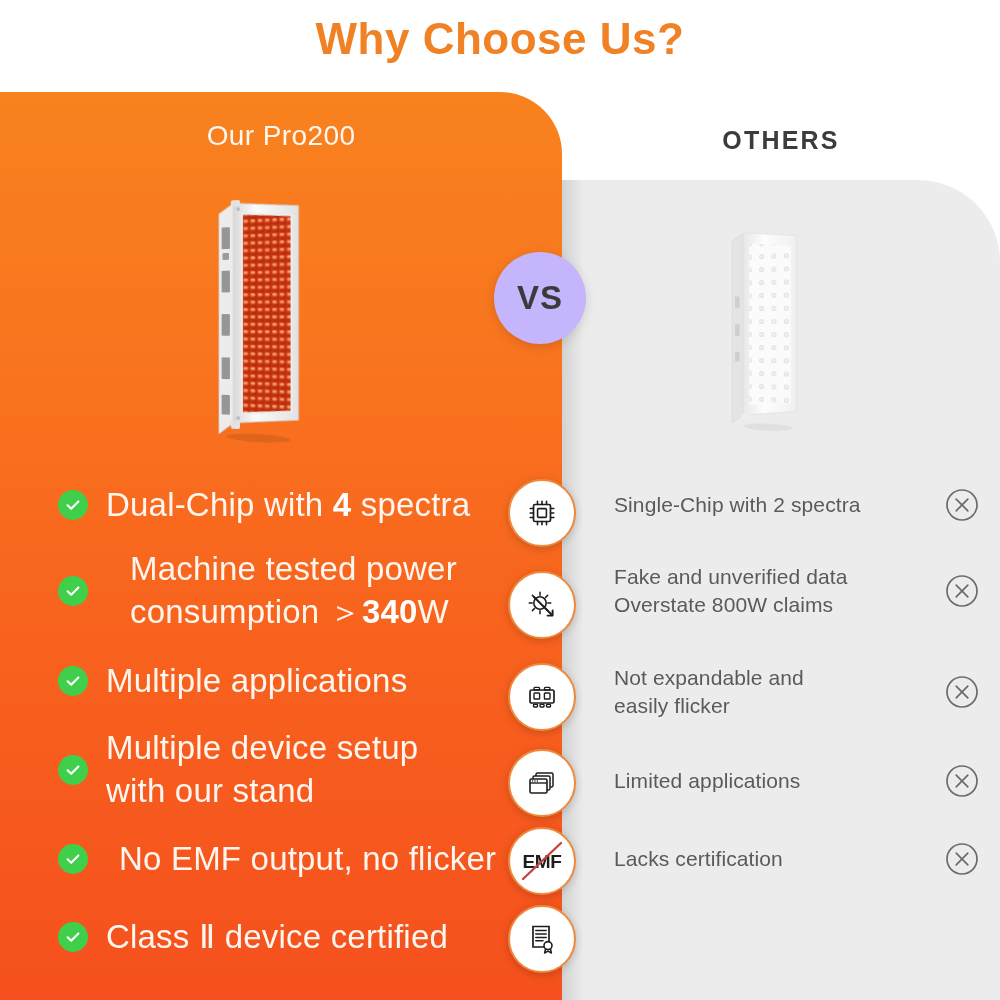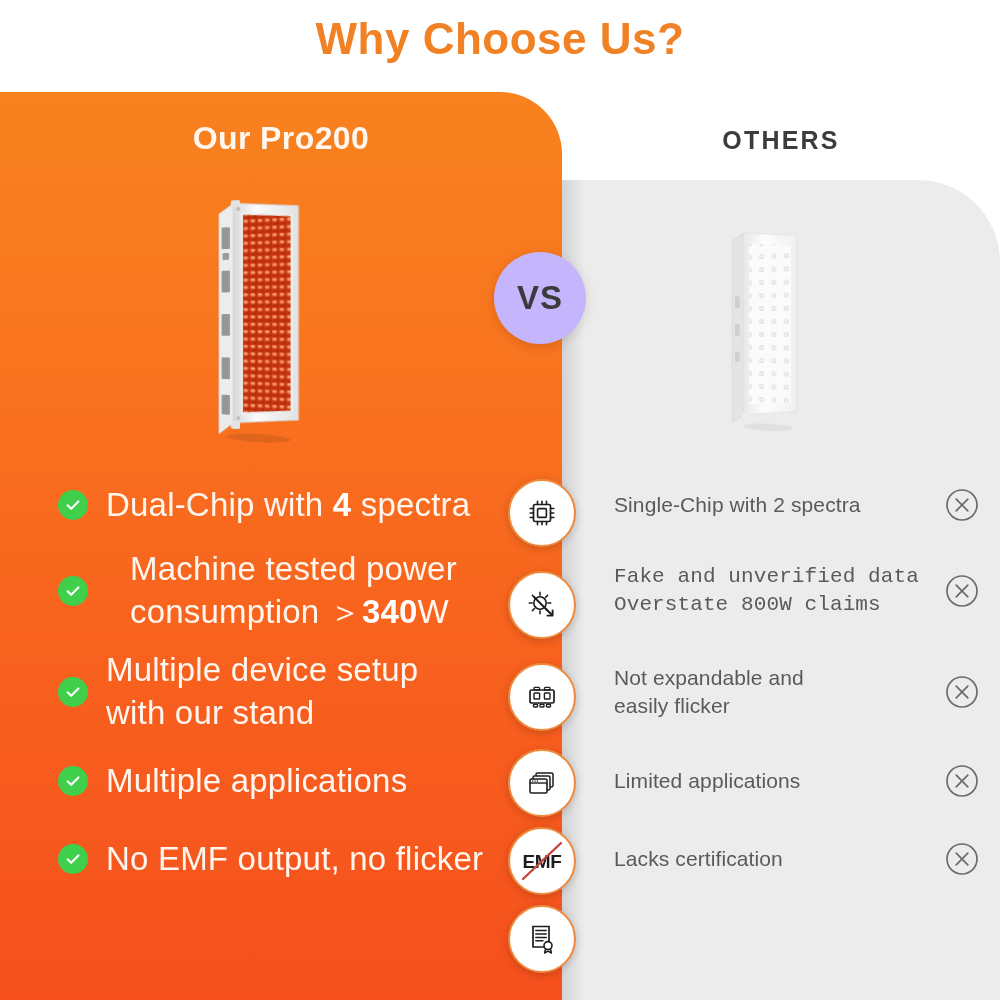--- a/index.html
+++ b/index.html
@@ -34,21 +34,21 @@
     z-index:1;
   }
   .panel-gray:after{
     content:"";position:absolute;left:0;top:0;width:22px;height:820px;
     background:linear-gradient(90deg,rgba(150,150,150,.30),rgba(150,150,150,0));
   }
 
   
   .head-ours{
     position:absolute;left:0;top:120px;width:562px;text-align:center;
-    font-size:32px;font-weight:bold;color:#FFF7F0;z-index:4;
+    font-size:28px;font-weight:normal;color:#FFF7F0;z-index:4;
     letter-spacing:.4px;
   }
   .head-others{
     position:absolute;left:562px;top:126px;width:438px;text-align:center;
     font-size:25px;font-weight:bold;color:#3C3C3C;letter-spacing:2.2px;z-index:4;
   }
 
   
   .vs-badge{
     position:absolute;left:494px;top:252px;width:92px;height:92px;border-radius:50%;
@@ -210,64 +210,72 @@
       <span class="check">
         <svg width="18" height="18" viewBox="0 0 18 18">
             <path d="M3.6 9.3 L7.2 12.8 L14.4 5.4" fill="none" stroke="#fff" stroke-width="2.1" stroke-linecap="round" stroke-linejoin="round"></path>
           </svg>
       </span>
       <span class="txt">
         <span>Machine tested power</span><br><span>consumption ＞<b>340</b>W</span>
       </span>
     </div>
 
+    <div class="row-l" style="height:78px;">
+      <span class="check">
+        <svg width="18" height="18" viewBox="0 0 18 18">
+            <path d="M3.6 9.3 L7.2 12.8 L14.4 5.4" fill="none" stroke="#fff" stroke-width="2.1" stroke-linecap="round" stroke-linejoin="round"></path>
+          </svg>
+      </span>
+      <span class="txt"><span>Multiple applications</span></span>
+    </div>
+
     <div class="row-l" style="height:100px;">
       <span class="check">
         <svg width="18" height="18" viewBox="0 0 18 18">
             <path d="M3.6 9.3 L7.2 12.8 L14.4 5.4" fill="none" stroke="#fff" stroke-width="2.1" stroke-linecap="round" stroke-linejoin="round"></path>
           </svg>
       </span>
       <span class="txt">
         <span>Multiple device setup</span><br><span>with our stand</span>
       </span>
     </div>
 
+    <div class="row-l" style="height:78px;gap:13px;">
+      <span class="check">
+        <svg width="18" height="18" viewBox="0 0 18 18">
+            <path d="M3.6 9.3 L7.2 12.8 L14.4 5.4" fill="none" stroke="#fff" stroke-width="2.1" stroke-linecap="round" stroke-linejoin="round"></path>
+          </svg>
+      </span>
+      <span class="txt"><span>No EMF output, no flicker</span></span>
+    </div>
+
     <div class="row-l" style="height:78px;">
       <span class="check">
         <svg width="18" height="18" viewBox="0 0 18 18">
             <path d="M3.6 9.3 L7.2 12.8 L14.4 5.4" fill="none" stroke="#fff" stroke-width="2.1" stroke-linecap="round" stroke-linejoin="round"></path>
           </svg>
       </span>
-      <span class="txt"><span>Multiple applications</span></span>
-    </div>
-
-    <div class="row-l" style="height:78px;">
-      <span class="check">
-        <svg width="18" height="18" viewBox="0 0 18 18">
-            <path d="M3.6 9.3 L7.2 12.8 L14.4 5.4" fill="none" stroke="#fff" stroke-width="2.1" stroke-linecap="round" stroke-linejoin="round"></path>
-          </svg>
-      </span>
-      <span class="txt"><span>No EMF output, no flicker</span></span>
-    </div>
-
+      <span class="txt"><span>Class Ⅱ device certified</span></span>
+    </div>
   </div>
 
   <div class="list-right">
 
     <div class="row-r" style="height:70px;justify-content:space-between;">
       <span class="txt"><span>Single-Chip with 2 spectra</span></span>
       <span class="xmark">
         <svg width="36" height="36" viewBox="0 0 36 36">
             <circle cx="18" cy="18" r="15" fill="none" stroke="#6B6B6B" stroke-width="1.7"></circle>
             <path d="M12.2 12.2 L23.8 23.8 M23.8 12.2 L12.2 23.8" stroke="#6B6B6B" stroke-width="1.7" stroke-linecap="round"></path>
           </svg>
       </span>
     </div>
 
-    <div class="row-r" style="height:102px;font-family:Liberation Mono, monospace;">
+    <div class="row-r" style="height:102px;">
       <span class="txt">
         <span>Fake and unverified data</span><br><span>Overstate 800W claims</span>
       </span>
       <span class="xmark">
         <svg width="36" height="36" viewBox="0 0 36 36">
             <circle cx="18" cy="18" r="15" fill="none" stroke="#6B6B6B" stroke-width="1.7"></circle>
             <path d="M12.2 12.2 L23.8 23.8 M23.8 12.2 L12.2 23.8" stroke="#6B6B6B" stroke-width="1.7" stroke-linecap="round"></path>
           </svg>
       </span>
     </div>

